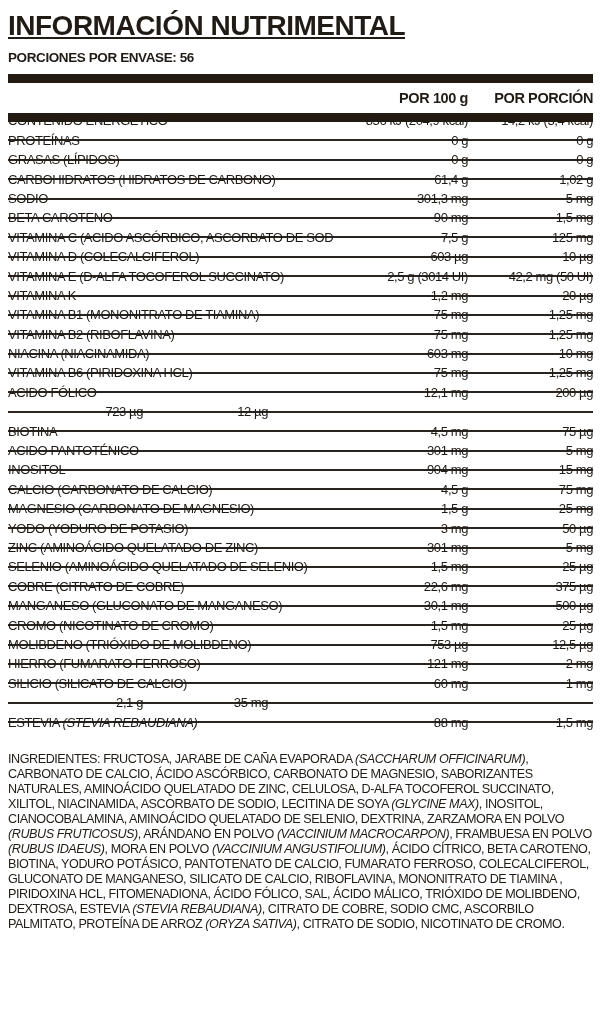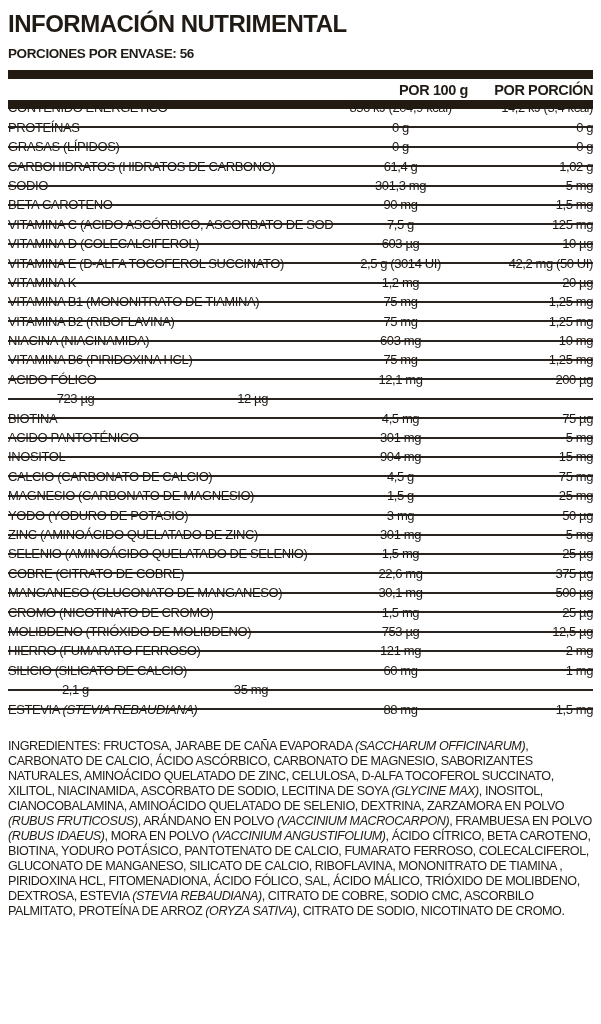--- a/index.html
+++ b/index.html
@@ -6,42 +6,43 @@
   html, body {
     width: 601px; height: 1024px;
     background: #ffffff;
     overflow: hidden;
     font-family: "Liberation Sans", sans-serif;
     color: #211b16;
   }
   .label { padding: 8px 8px 0 8px; width: 601px; }
 
   .title {
-    font-size: 24px;
+    font-size: 28px;
     font-weight: bold;
     letter-spacing: -0.5px;
     margin: 2px 0 7px 0;
+    text-decoration: underline;
   }
   .sub {
     font-size: 13.5px;
     font-weight: bold;
     letter-spacing: -0.4px;
     line-height: 17px;
   }
   .bar {
     height: 9px;
     background: #231a12;
   }
   .bar-top { margin-top: 8px; }
 
   .col-header {
     display: flex;
     justify-content: flex-end;
     align-items: center;
-    height: 21px;
+    height: 30px;
   }
   .col-header .col {
     font-size: 14.5px;
     font-weight: bold;
     letter-spacing: -0.4px;
     text-align: right;
   }
   .col-1 { width: 135px; }
   .col-2 { width: 125px; }
 
@@ -49,21 +50,21 @@
   .row {
     display: flex;
     align-items: flex-end;
     height: 17.4px;
     padding-bottom: 11px;
     font-size: 13px;
     letter-spacing: -0.4px;
     white-space: nowrap;
   }
   .row-name { flex: 1; overflow: hidden; }
-  .row-v100 { width: 135px; text-align: center; }
+  .row-v100 { width: 135px; text-align: right; }
   .row-vpor { width: 125px; text-align: right; }
   .sep {
     height: 2px;
     border-top: 1.2px solid #2a2420;
     border-bottom: 1.2px solid #2a2420;
   }
 
   .ingredients {
     margin-top: 11px;
     font-size: 12.6px;

